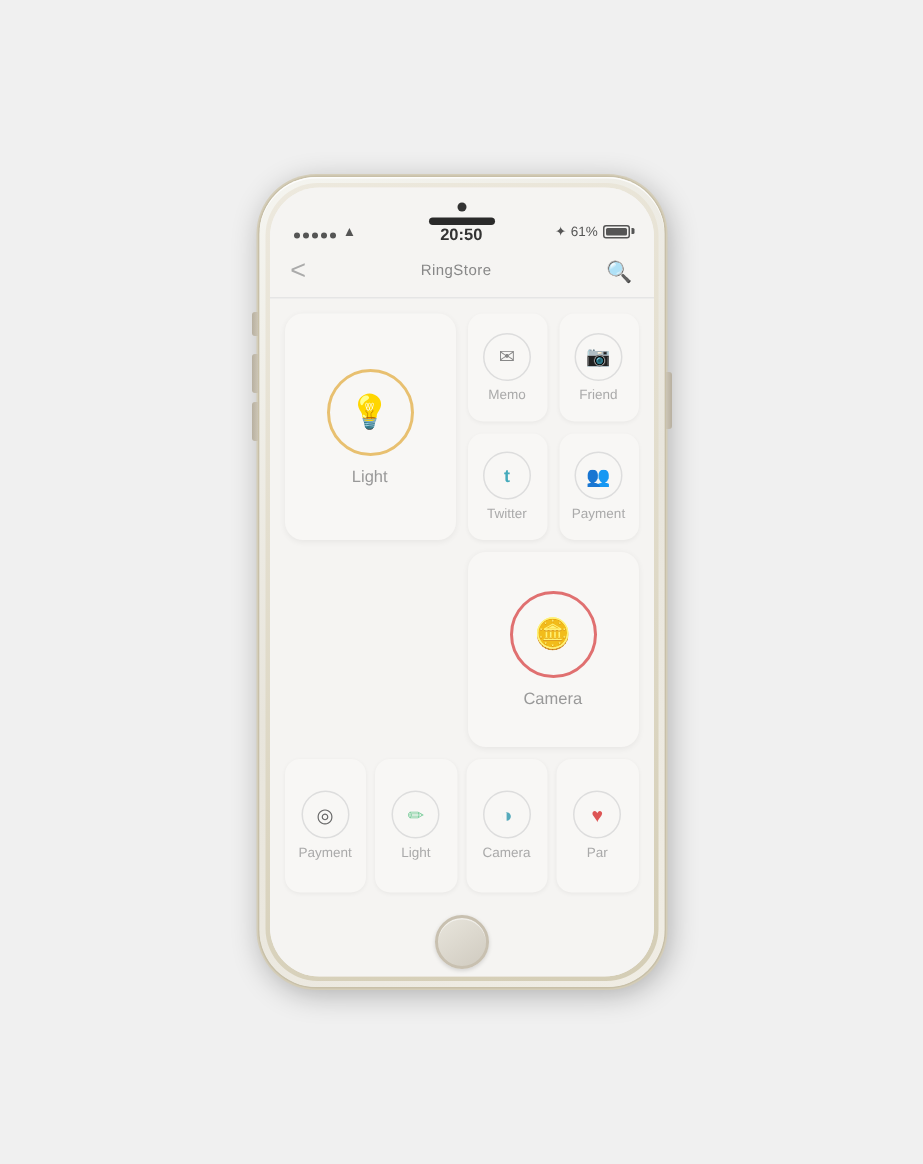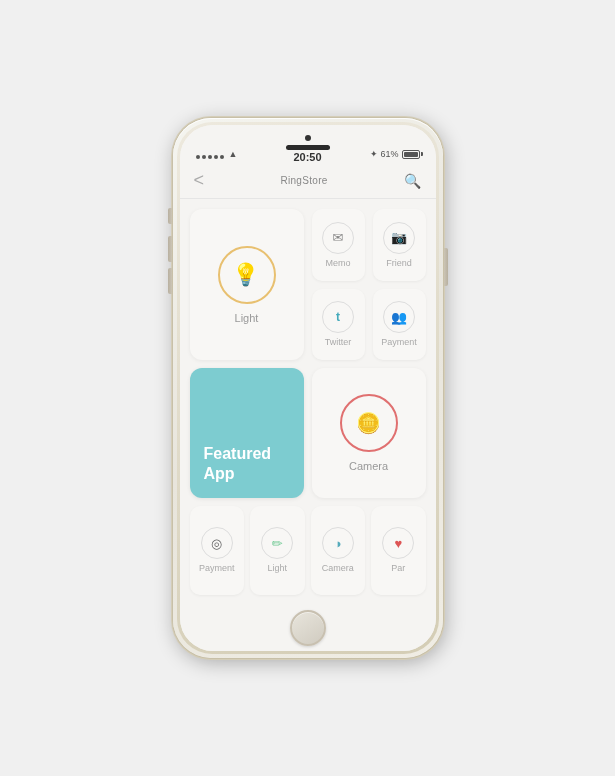--- a/index.html
+++ b/index.html
@@ -466,23 +466,20 @@
             <span class="mini-label">Twitter</span>
           </div>
           <div class="mini-cell">
             <div class="mini-circle">
               <span class="mini-icon icon-friend">👥</span>
             </div>
             <span class="mini-label">Payment</span>
           </div>
         </div>
 
-        <div class="cell-featured">
-          <span class="featured-text">Featured App</span>
-        </div>
 
         <div class="cell-payment">
           <div class="payment-circle">
             <span class="payment-icon">🪙</span>
           </div>
           <span class="cell-label">Camera</span>
         </div>
 
         <div class="cell-bottom-row">
           <div class="bottom-cell">

